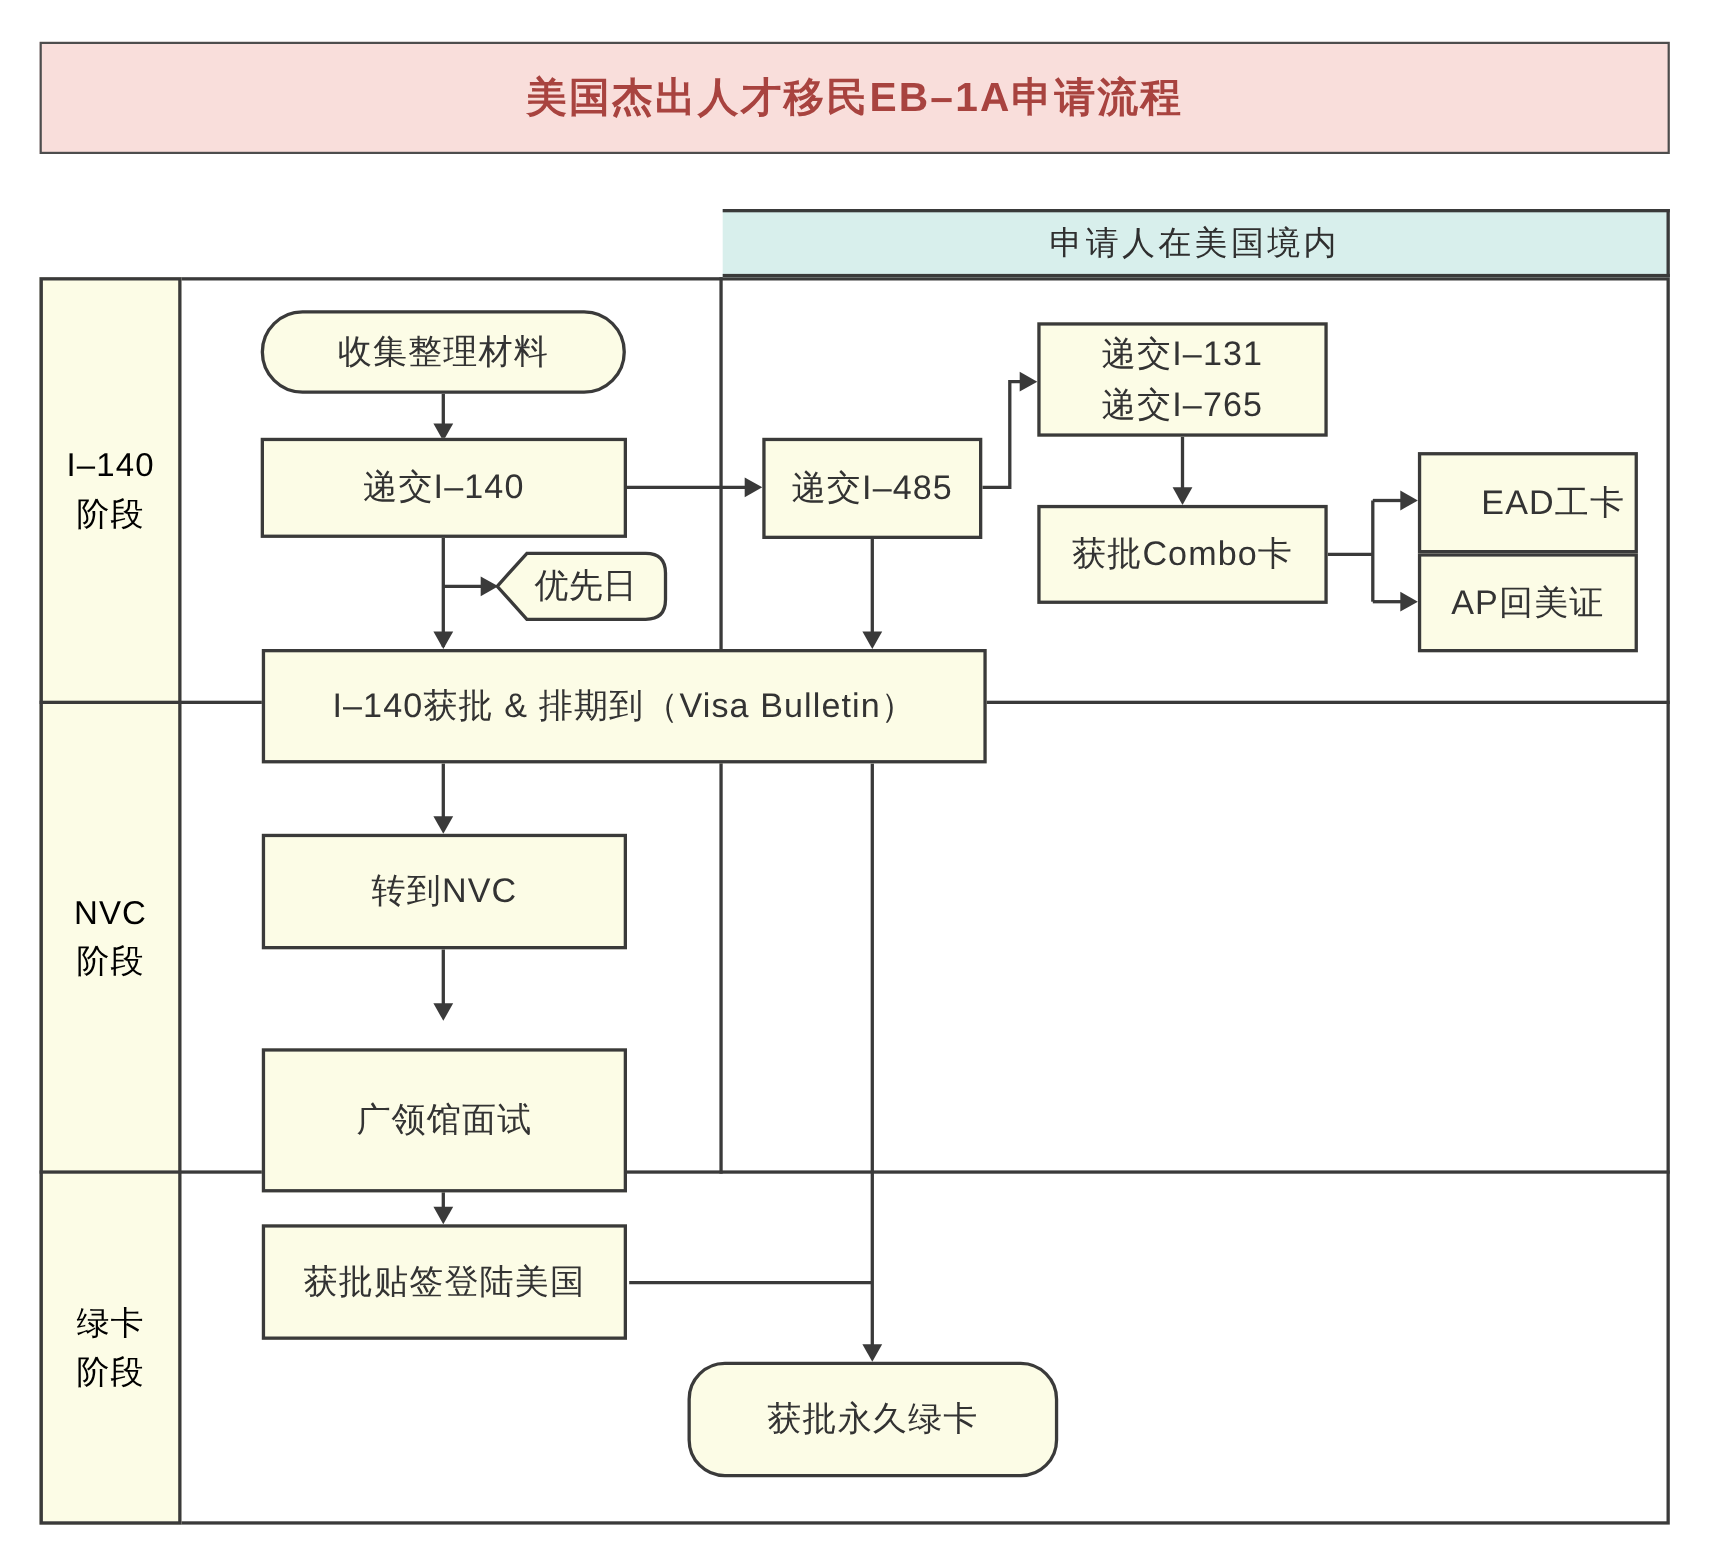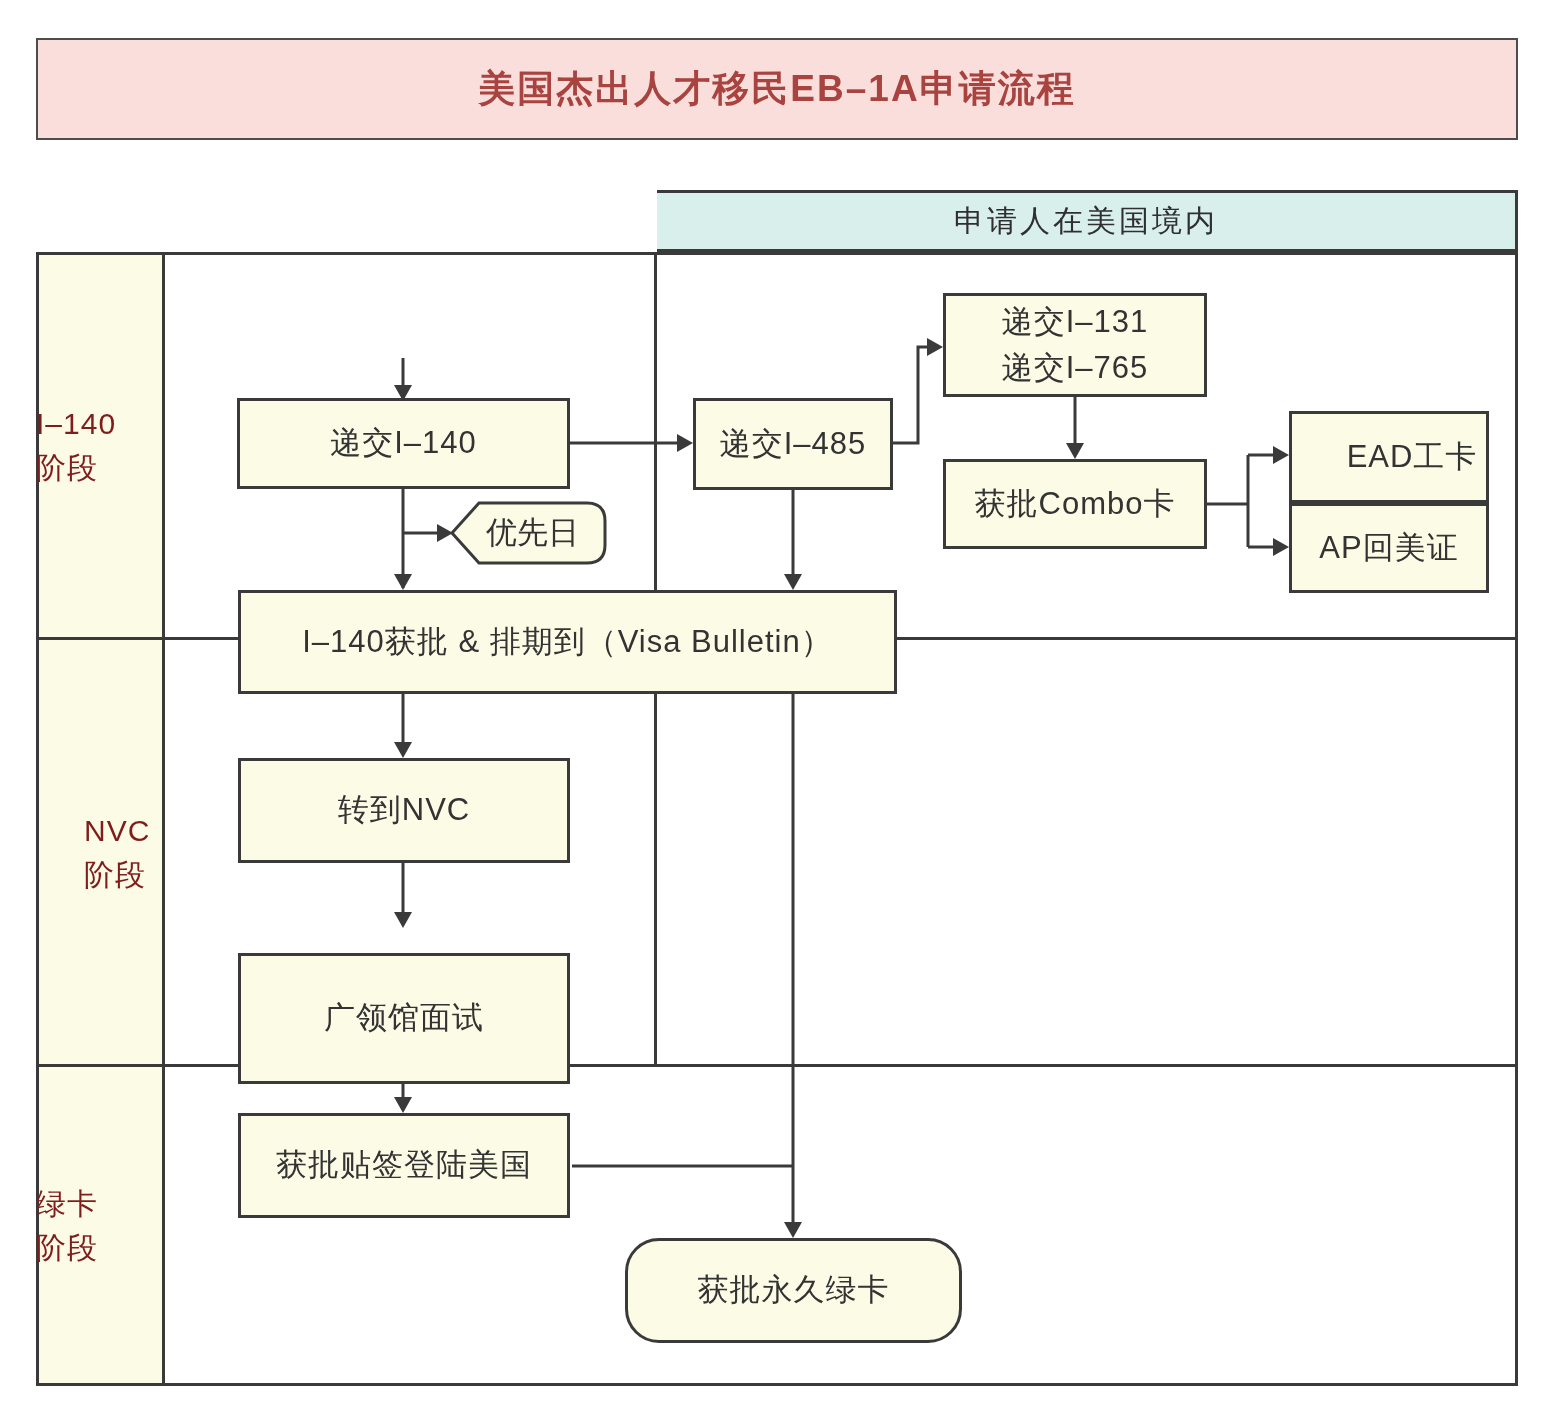--- a/index.html
+++ b/index.html
@@ -24,22 +24,22 @@
 
   
   .frame{left:36px;top:252px;width:1482px;height:1134px;border:3px solid #3A3A3A;z-index:1;background:#ffffff;}
   .label-col{left:36px;top:252px;width:129px;height:1134px;background:#FCFCE6;border:3px solid #3A3A3A;z-index:1;}
   .gridline{background:#3A3A3A;z-index:1;}
   .row-div1{left:36px;top:637px;width:1482px;height:3px;}
   .row-div2{left:36px;top:1064px;width:1482px;height:3px;}
   .col-div{left:654px;top:252px;width:3px;height:815px;}
 
   
-  .stage-label{left:36px;width:129px;z-index:2;text-align:left;font-size:30px;line-height:1.45;color:#7f1d1d;letter-spacing:1px;}
-  .stage-1{top:402px;} .stage-2{top:809px;margin-left:48px;} .stage-3{top:1182px;}
+  .stage-label{left:36px;width:129px;z-index:2;text-align:center;font-size:30px;line-height:1.45;color:#000000;letter-spacing:1px;}
+  .stage-1{top:402px;} .stage-2{top:809px;} .stage-3{top:1182px;}
   .stage-label span{display:block;}
 
   
   .connectors{position:absolute;left:0;top:0;width:1554px;height:1417px;z-index:2;}
 
   
   .node{
     background:#FCFCE6;border:3px solid #3A3A3A;z-index:3;
     font-size:31px;color:#333333;letter-spacing:1px;line-height:1.5;
   }
@@ -128,20 +128,21 @@
     <polygon points="394,1097 412,1097 403,1113" fill="#3A3A3A" stroke="none"></polygon>
 
     <line x1="793" y1="694" x2="793" y2="1226"></line>
     <polygon points="784,1222 802,1222 793,1238" fill="#3A3A3A" stroke="none"></polygon>
 
     <line x1="572" y1="1166" x2="793" y2="1166"></line>
 
     <path d="M452 533 L479 503 L587 503 Q605 503 605 521 L605 545 Q605 563 587 563 L479 563 Z" fill="#FCFCE6" stroke="#3A3A3A" stroke-width="3"></path>
   </svg>
 
+  <div class="abs center node n-collect">收集整理材料</div>
   <div class="abs center node n-i140">递交I–140</div>
   <div class="abs center n-priority-label">优先日</div>
   <div class="abs center node n-i485">递交I–485</div>
   <div class="abs center node n-i131 two-line">
     <div>
       <span>递交I–131</span>
       <span>递交I–765</span>
     </div>
   </div>
   <div class="abs center node n-combo">获批Combo卡</div>

